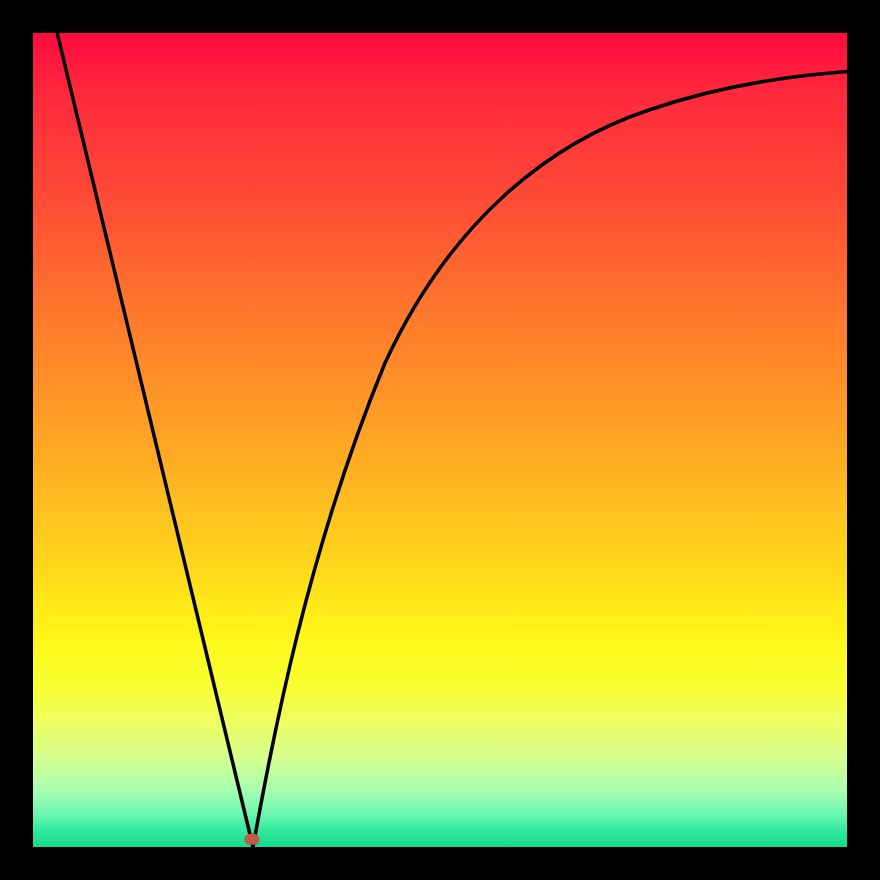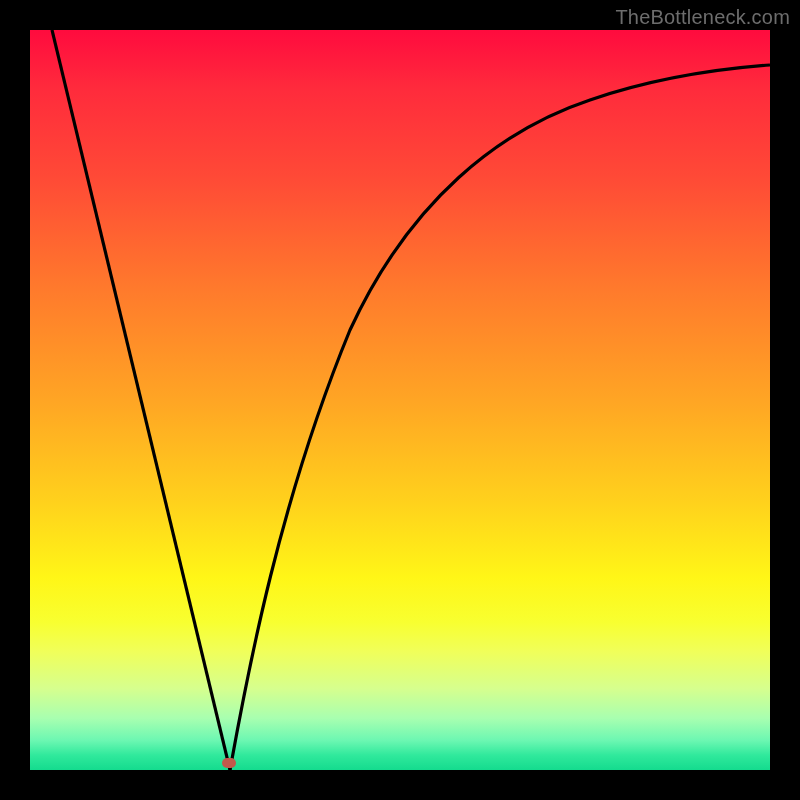--- a/index.html
+++ b/index.html
@@ -80,15 +80,14 @@
       <path d="M 200 740
                C 218 640, 250 470, 320 300
                C 380 170, 470 100, 560 70
                C 630 46, 700 38, 740 35" stroke="#000" stroke-width="3.2" fill="none"></path>
     </svg>
 
     <div class="marker" style="left:192px; top:728px;"></div>
 
   </div>
 
-  <div class="attribution">TheBottleneck.com</div>
 
 </div>
 
 </body></html>

